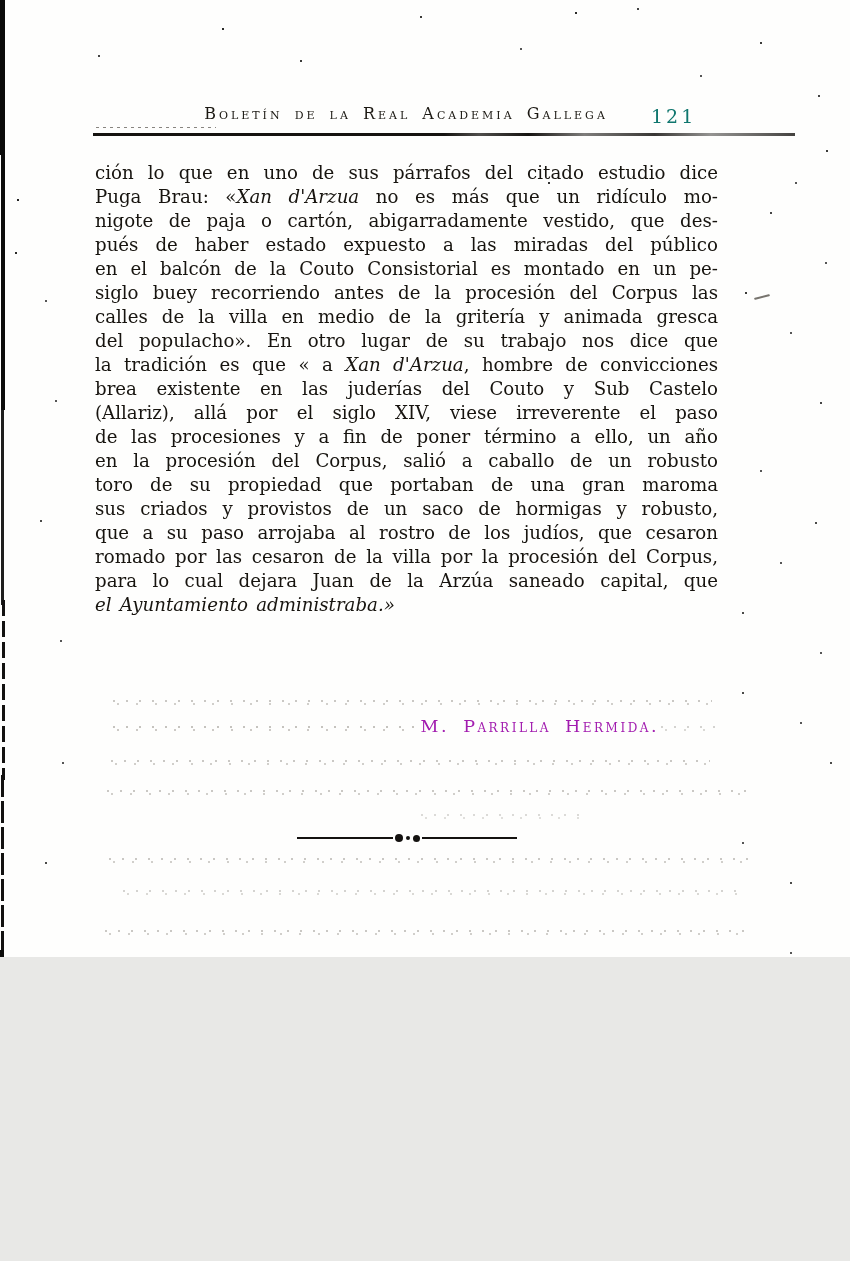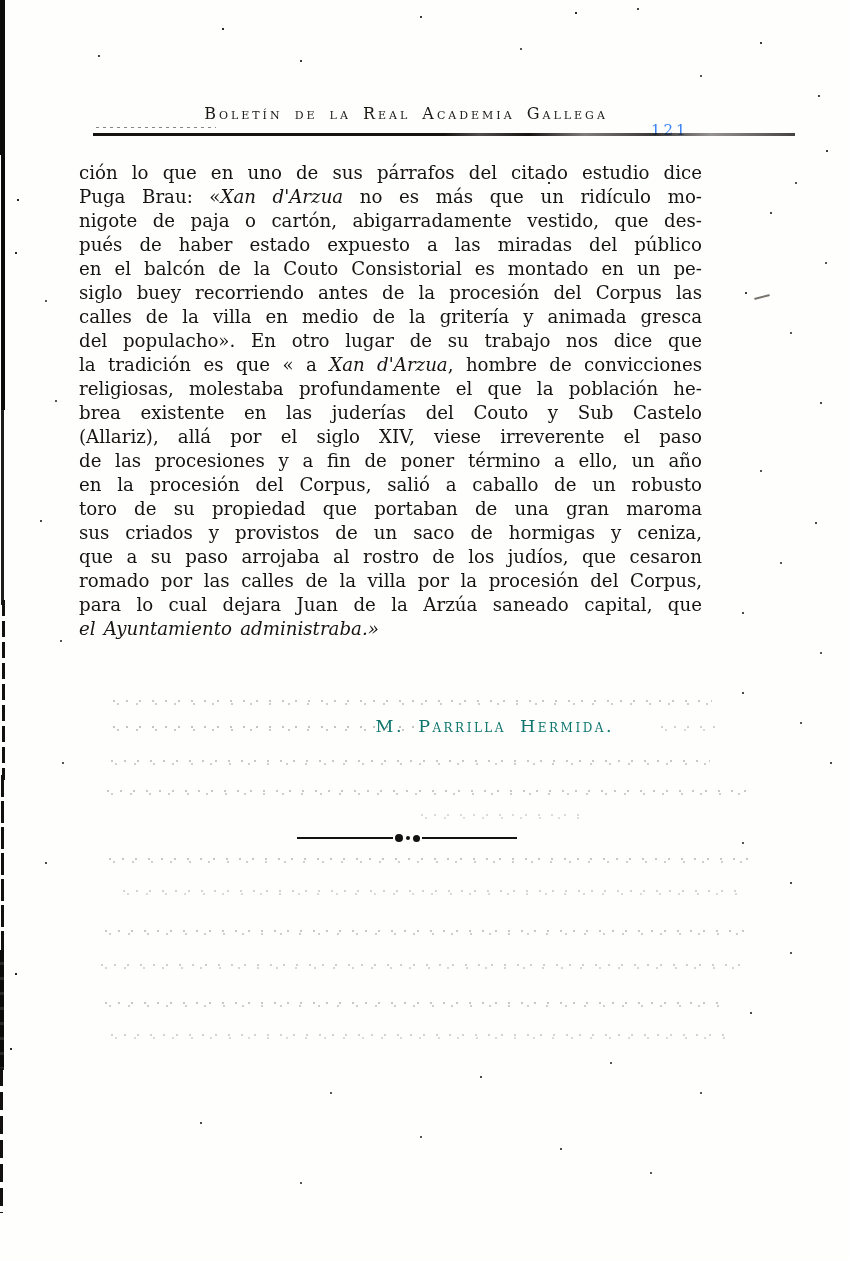--- a/index.html
+++ b/index.html
@@ -3,21 +3,21 @@
 <meta charset="utf-8">
 <style>
   html, body {
     margin: 0;
     padding: 0;
     background: #e8e8e6;
   }
   .scan-page {
     position: relative;
     width: 850px;
-    height: 1261px;
+    height: 957px;
     background: #fefefd;
     overflow: hidden;
     font-family: "DejaVu Serif", "Liberation Serif", serif;
     color: #17140f;
   }
 
   
   .binding-edge { position: absolute; background: #0b0b0a; }
   .edge-a { left: 0; top: 0;    width: 5px; height: 155px; }
   .edge-b { left: 1px; top: 150px; width: 4px; height: 260px; }
@@ -42,24 +42,24 @@
     text-align: center;
     font-variant: small-caps;
     font-size: 16px;
     letter-spacing: 3px;
     word-spacing: 4px;
     color: #1b1812;
     white-space: nowrap;
   }
   .page-number {
     position: absolute;
-    left: 556px; top: 17px;
-    font-size: 15px;
+    left: 556px; top: 1px;
+    font-size: 19px;
     letter-spacing: 3px;
-    color: #3b82f6;
+    color: #0f766e;
   }
   .header-rule {
     position: absolute;
     left: 93px; top: 133px;
     width: 702px; height: 3px;
     background: linear-gradient(90deg,
       #151310 0%, #151310 50%,
       rgba(21,19,16,.75) 55%, #151310 62%,
       rgba(21,19,16,.55) 70%, rgba(21,19,16,.85) 80%,
       rgba(21,19,16,.45) 88%, rgba(21,19,16,.8) 100%);
@@ -68,21 +68,21 @@
     position: absolute;
     left: 96px; top: 127px;
     width: 120px; height: 1px;
     background: repeating-linear-gradient(90deg,#55514a 0 3px,transparent 3px 7px);
     opacity: .7;
   }
 
   
   .body-text {
     position: absolute;
-    left: 79px; top: 161px;
+    left: 95px; top: 161px;
     width: 623px;
     font-size: 18.2px;
     line-height: 24px;
     word-spacing: 2.5px;
   }
   .body-line {
     text-align: justify;
     text-align-last: justify;
     white-space: nowrap;
   }
@@ -96,26 +96,26 @@
   .signature-row {
     position: absolute;
     left: 95px; top: 716px;
     width: 623px;
     text-align: right;
     padding-right: 0;
     box-sizing: border-box;
   }
   .signature {
     display: inline-block;
-    margin-right: 104px;
+    margin-right: 59px;
     font-variant: small-caps;
     font-size: 17.5px;
     letter-spacing: 2.5px;
     word-spacing: 6px;
-    color: #0f766e;
+    color: #a21caf;
   }
 
   
   .divider {
     position: absolute;
     left: 297px; top: 832px;
     width: 220px; height: 12px;
     display: flex;
     align-items: center;
   }
@@ -213,29 +213,28 @@
   <div class="body-text">
       <div class="body-line"><span>ción lo que en uno de sus párrafos del citado estudio dice</span></div>
       <div class="body-line"><span>Puga Brau: «</span><span class="italic">Xan d'Arzua</span><span> no es más que un ridículo mo-</span></div>
       <div class="body-line"><span>nigote de paja o cartón, abigarradamente vestido, que des-</span></div>
       <div class="body-line"><span>pués de haber estado expuesto a las miradas del público</span></div>
       <div class="body-line"><span>en el balcón de la Couto Consistorial es montado en un pe-</span></div>
       <div class="body-line"><span>siglo buey recorriendo antes de la procesión del Corpus las</span></div>
       <div class="body-line"><span>calles de la villa en medio de la gritería y animada gresca</span></div>
       <div class="body-line"><span>del populacho».  En otro lugar de su trabajo nos dice que</span></div>
       <div class="body-line"><span>la tradición es que « a </span><span class="italic">Xan d'Arzua</span><span>, hombre de convicciones</span></div>
-      <div class="body-line"><span>religiosas, molestaba profundamente el que la población he-</span></div>
       <div class="body-line"><span>brea existente en las juderías del Couto y Sub Castelo</span></div>
       <div class="body-line"><span>(Allariz), allá por el siglo XIV, viese irreverente el paso</span></div>
       <div class="body-line"><span>de las procesiones y a fin de poner término a ello, un año</span></div>
       <div class="body-line"><span>en la procesión del Corpus, salió a caballo de un robusto</span></div>
       <div class="body-line"><span>toro de su propiedad que portaban de una gran maroma</span></div>
-      <div class="body-line"><span>sus criados y provistos de un saco de hormigas y ceniza,</span></div>
+      <div class="body-line"><span>sus criados y provistos de un saco de hormigas y robusto,</span></div>
       <div class="body-line"><span>que a su paso arrojaba al rostro de los judíos, que cesaron</span></div>
-      <div class="body-line"><span>romado por las calles de la villa por la procesión del Corpus,</span></div>
+      <div class="body-line"><span>romado por las cesaron de la villa por la procesión del Corpus,</span></div>
       <div class="body-line"><span>para lo cual dejara Juan de la Arzúa saneado capital, que</span></div>
       <div class="body-line last"><span>el Ayuntamiento administraba.»</span></div>
     </div>
 
   <div class="signature-row">
     <span class="signature">M. Parrilla Hermida.</span>
   </div>
 
   <div class="divider">
     <span class="seg left"></span>

